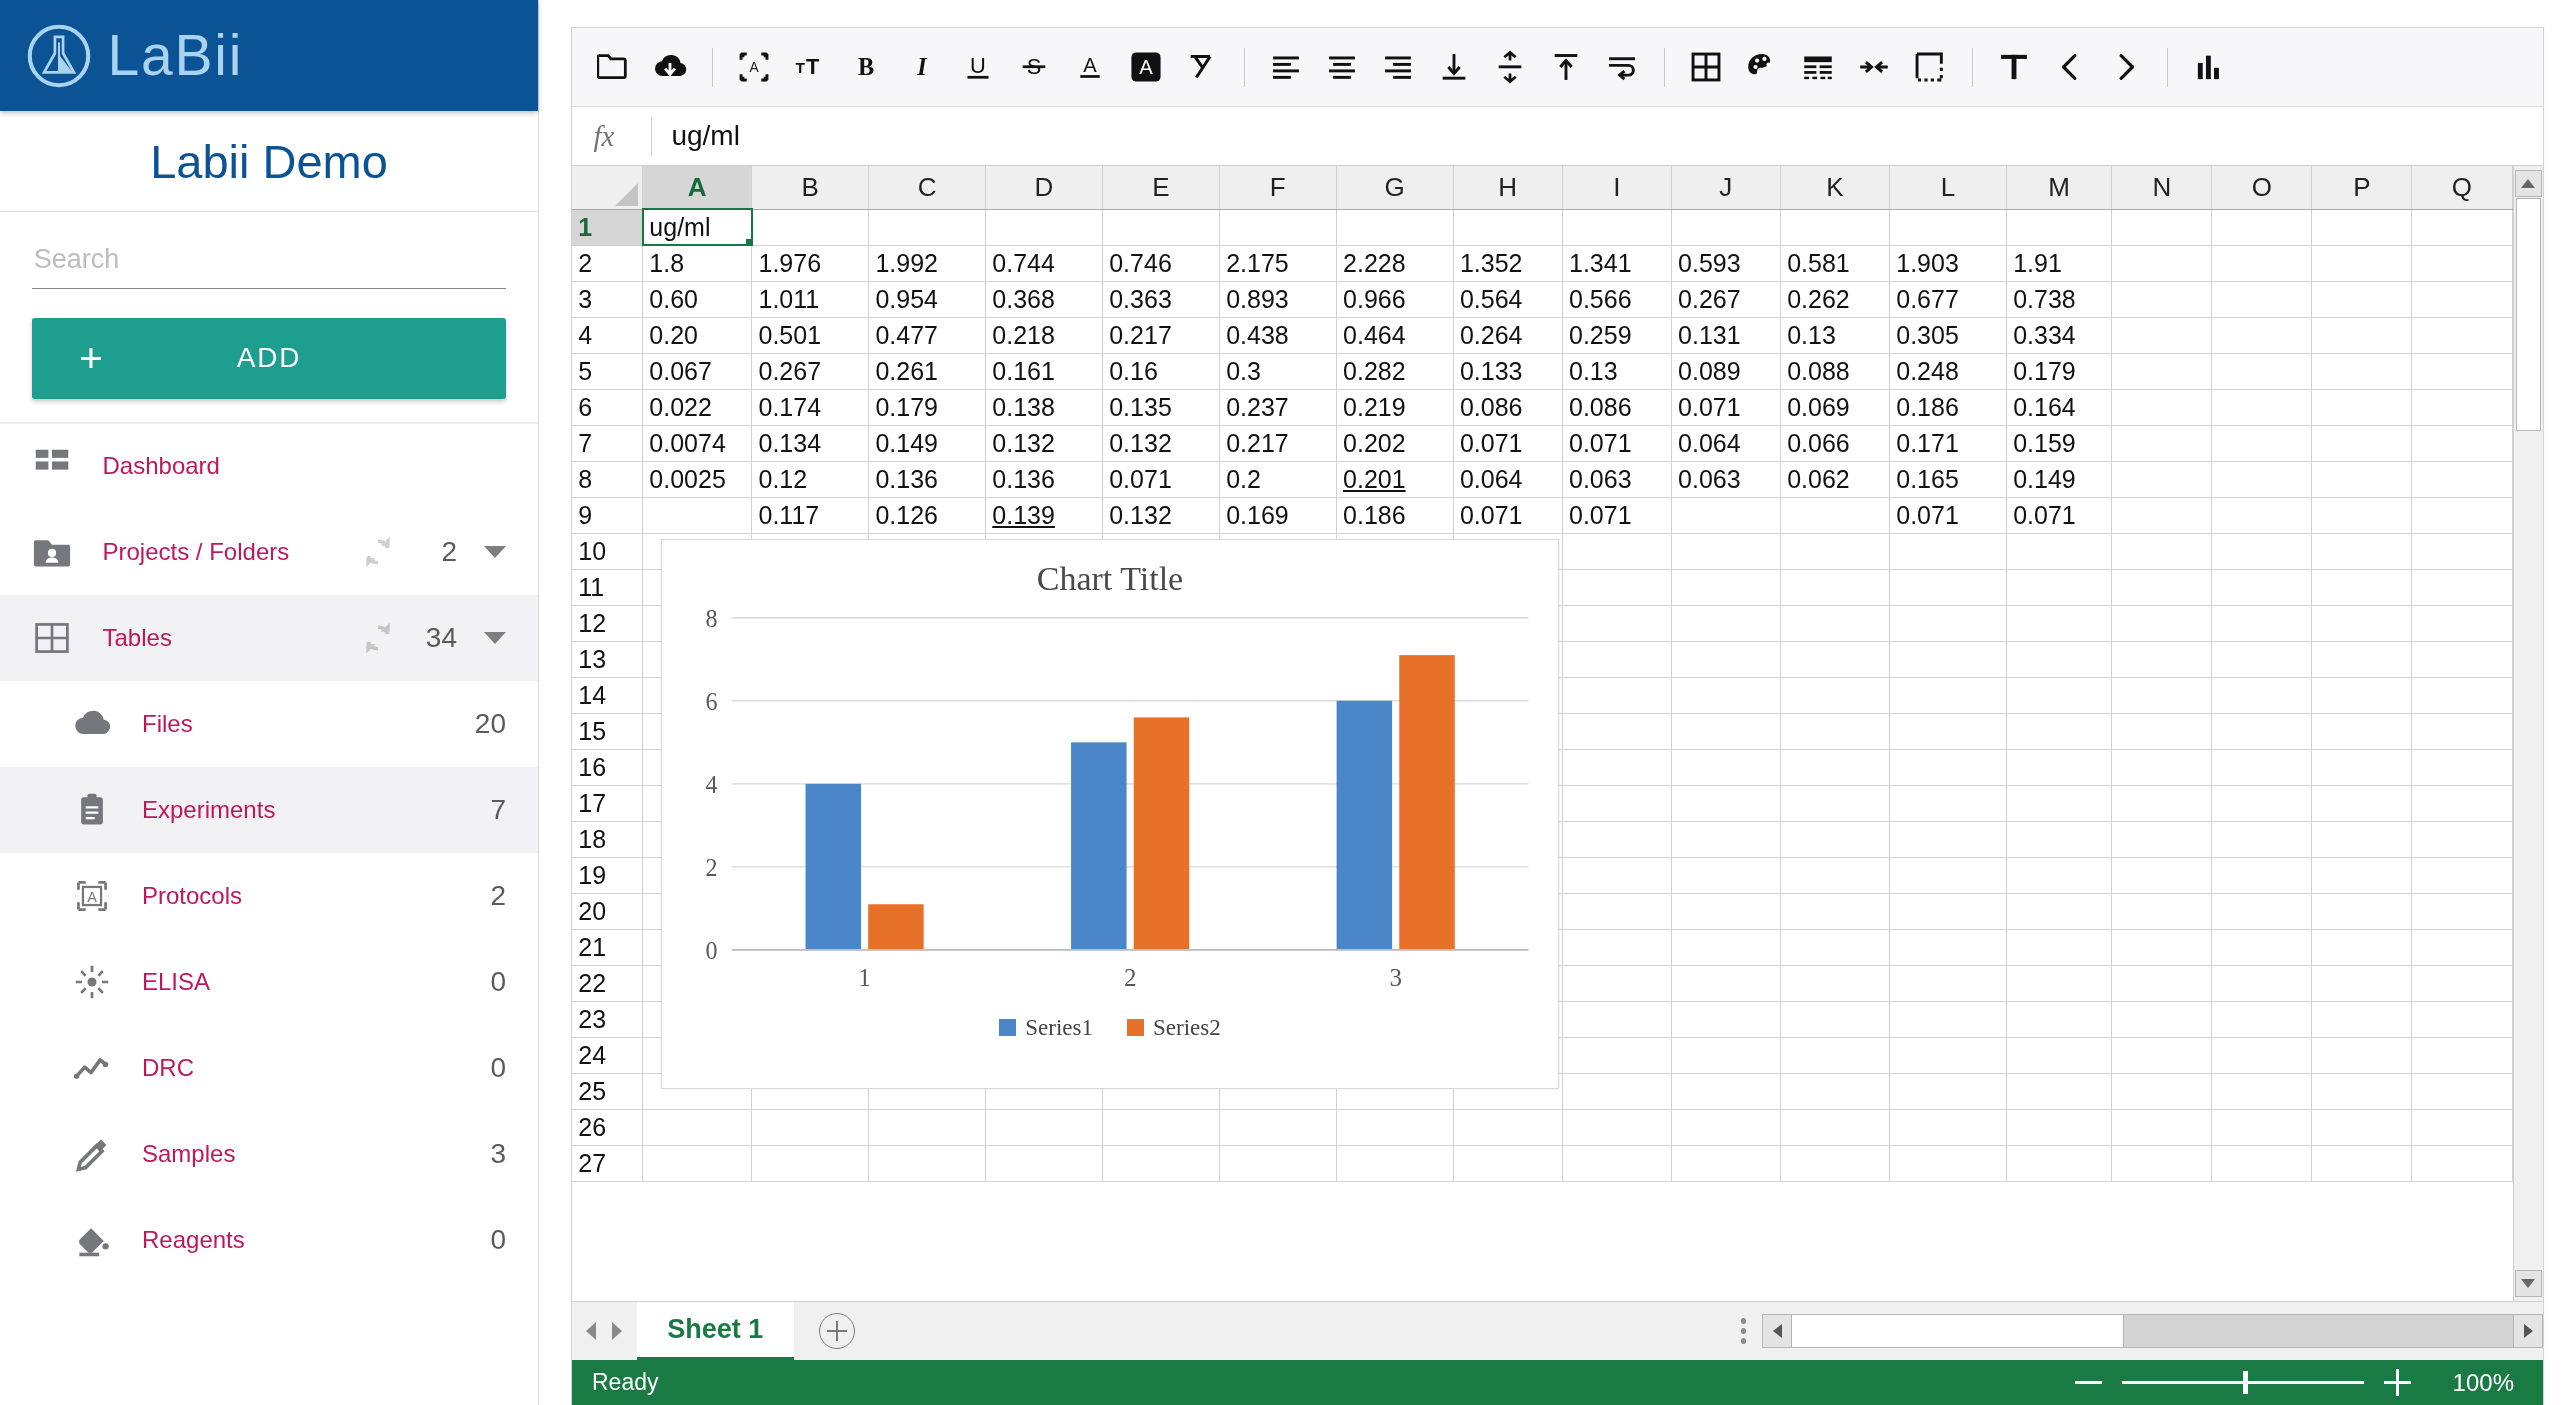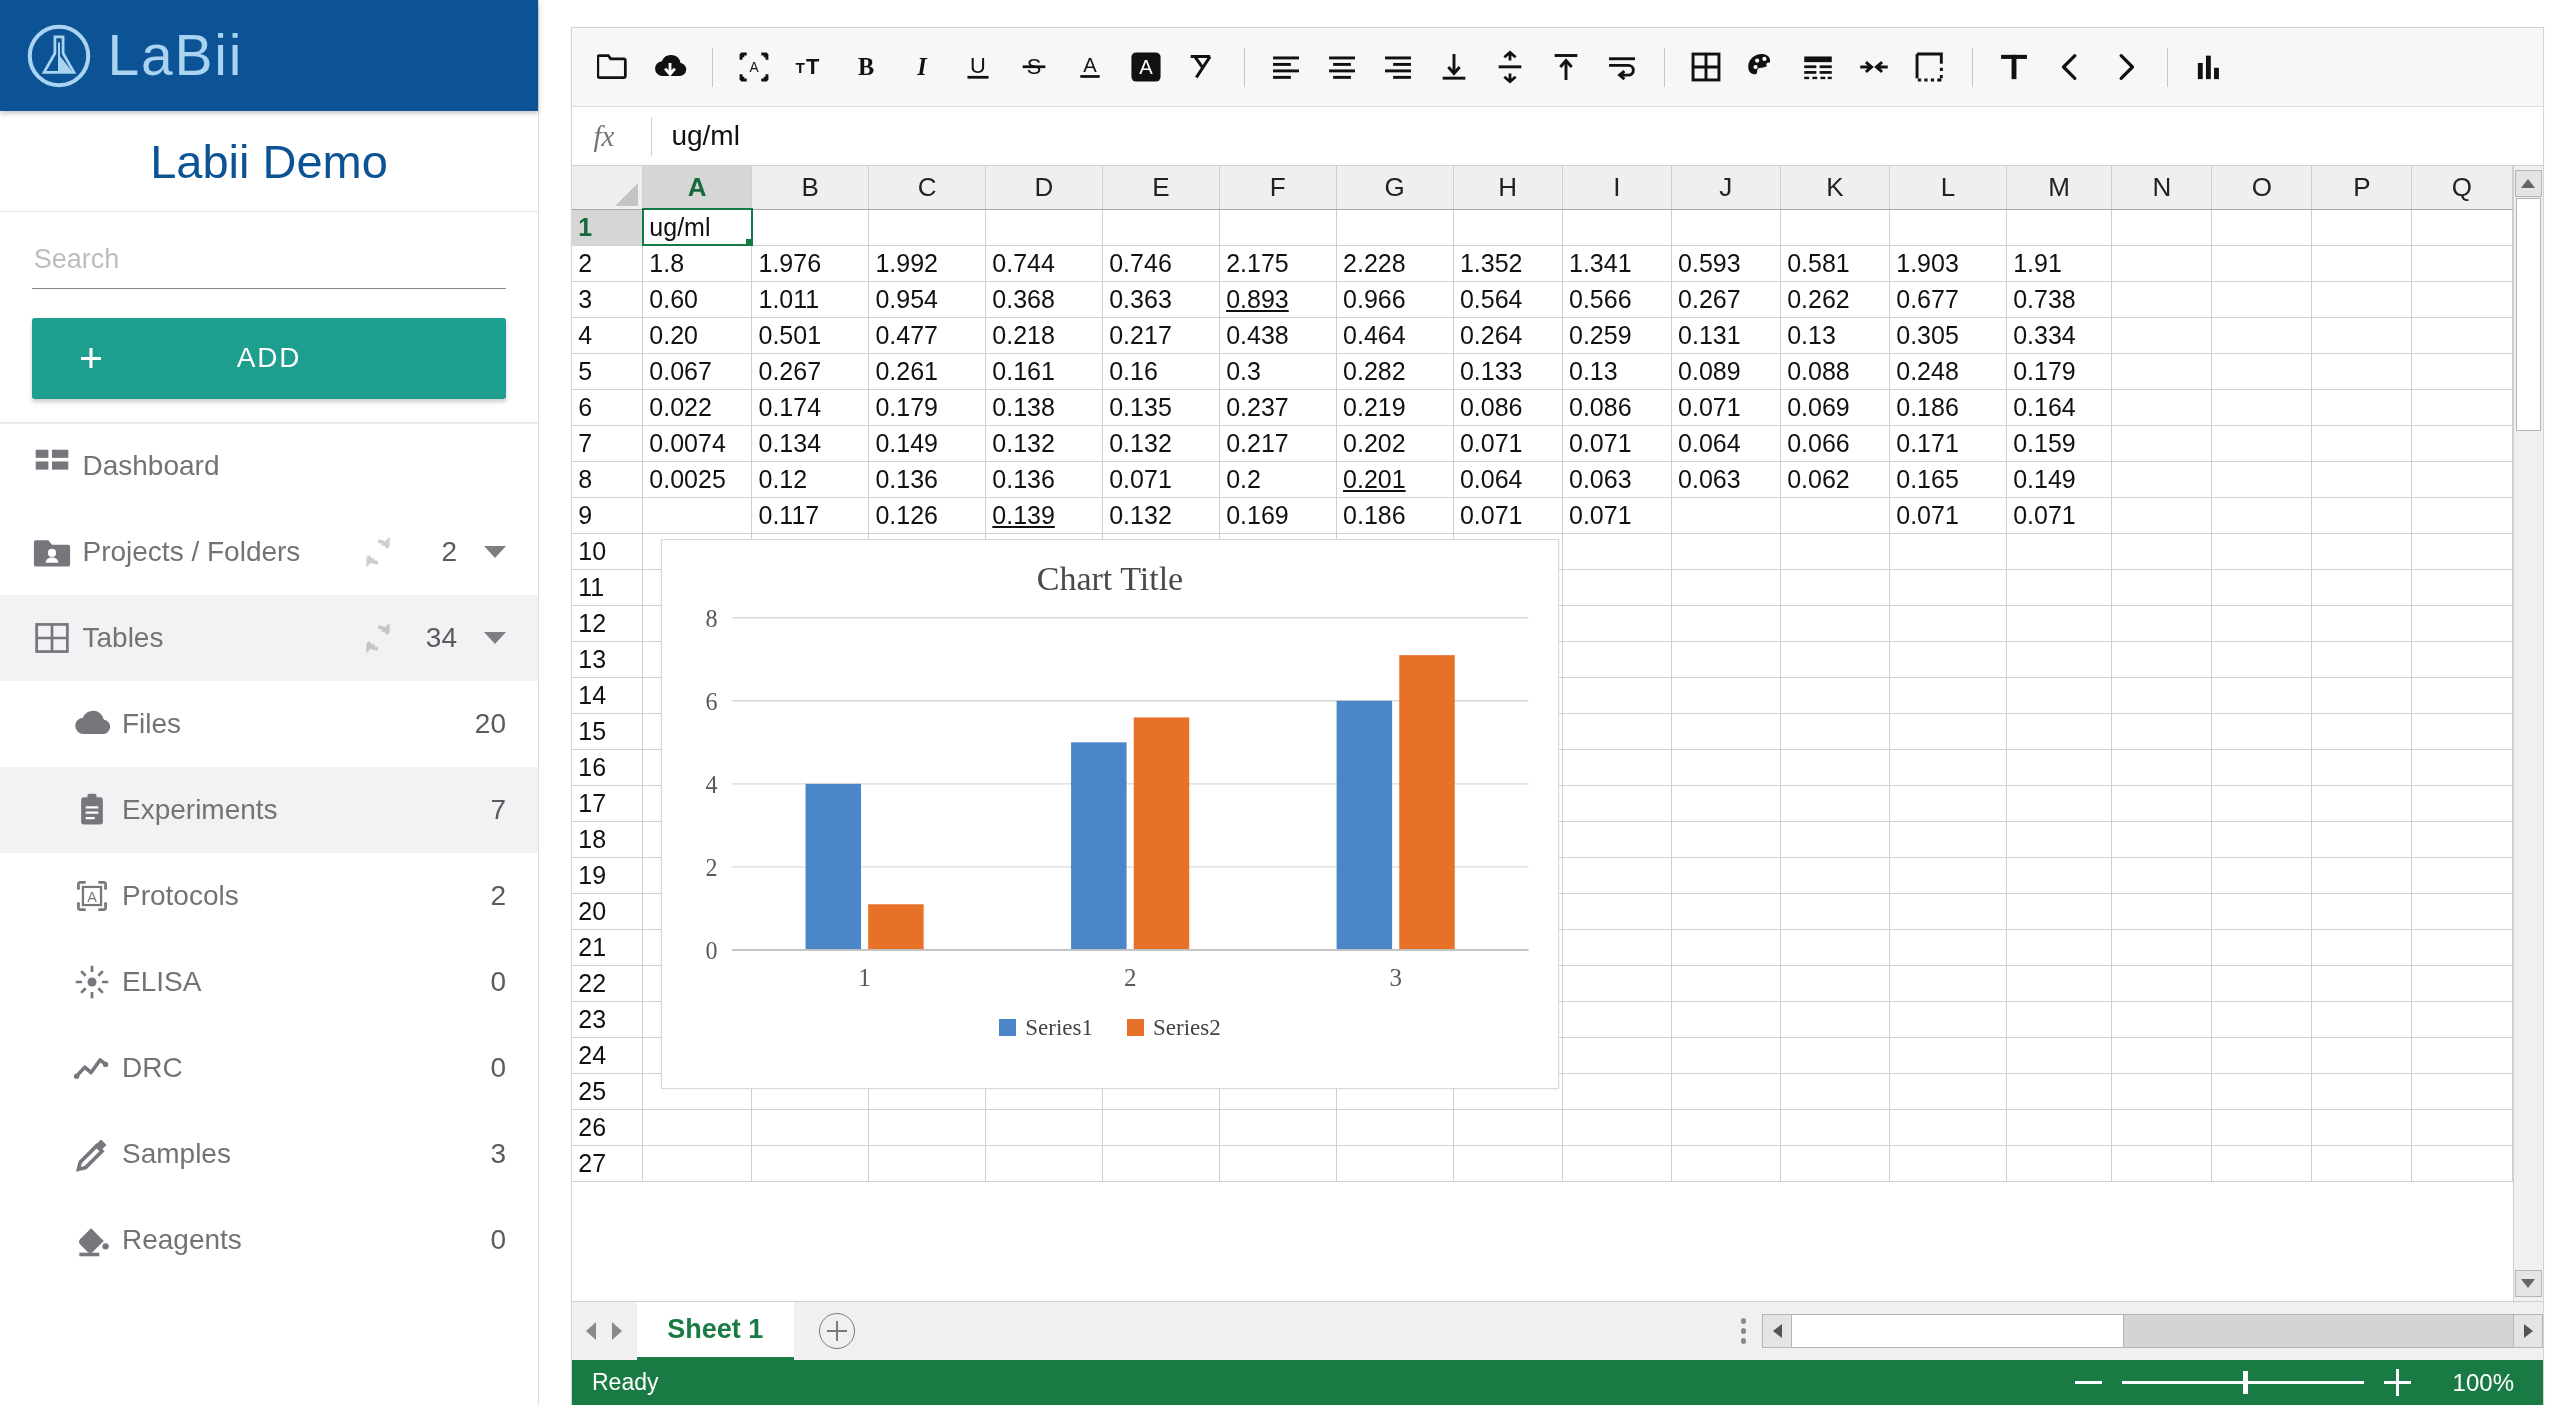--- a/index.html
+++ b/index.html
@@ -66,21 +66,21 @@
   .nav-item.sub { padding-left: 70px; }
   .nav-item.active { background: #f2f2f4; }
   .nav-item.divider-top { border-top: 0.9px solid #eeeeee; }
   .nav-ico {
     width: 43px; height: 43px; flex: 0 0 43px;
     display: flex; align-items: center; justify-content: center;
     color: #6f7075;
   }
   .nav-ico svg { width: 38px; height: 38px; fill: #76777c; }
   .nav-label {
-    margin-left: 9px; font-size: 28px; color: #737373;
+    margin-left: 29px; font-size: 24px; color: #be185d;
     flex: 1; white-space: nowrap;
   }
   .nav-badge {
     background: #f0ab1f; color: #fff; font-size: 19px;
     border-radius: 3.6px; padding: 6.3px 11.7px; font-weight: 500;
     letter-spacing: 0.3px;
   }
   .nav-count { font-size: 28px; color: #5b5b5f; min-width: 41px; text-align: right; }
   .nav-sync { width: 36px; height: 36px; opacity: .28; margin-right: 20px; }
   .nav-sync svg { width: 36px; height: 36px; fill: #555; }
@@ -681,21 +681,21 @@
                   <td style="width: 110px;"></td>
                   <td style="width: 110px;"></td>
                 </tr>
                 <tr>
                   <td class="rowhead">3</td>
                   <td style="width: 112px;">0.60</td>
                   <td style="width: 123px;">1.011</td>
                   <td style="width: 123px;">0.954</td>
                   <td style="width: 123px;">0.368</td>
                   <td style="width: 123px;">0.363</td>
-                  <td style="width: 123px; text-decoration: underline;">0.893</td>
+                  <td style="width: 123px;">0.893</td>
                   <td style="width: 123px;">0.966</td>
                   <td style="width: 114px;">0.564</td>
                   <td style="width: 114px;">0.566</td>
                   <td style="width: 114px;">0.267</td>
                   <td style="width: 114px; margin-top: 41px;">0.262</td>
                   <td style="width: 123px;">0.677</td>
                   <td style="width: 110px;">0.738</td>
                   <td style="width: 110px;"></td>
                   <td style="width: 110px;"></td>
                   <td style="width: 110px;"></td>

